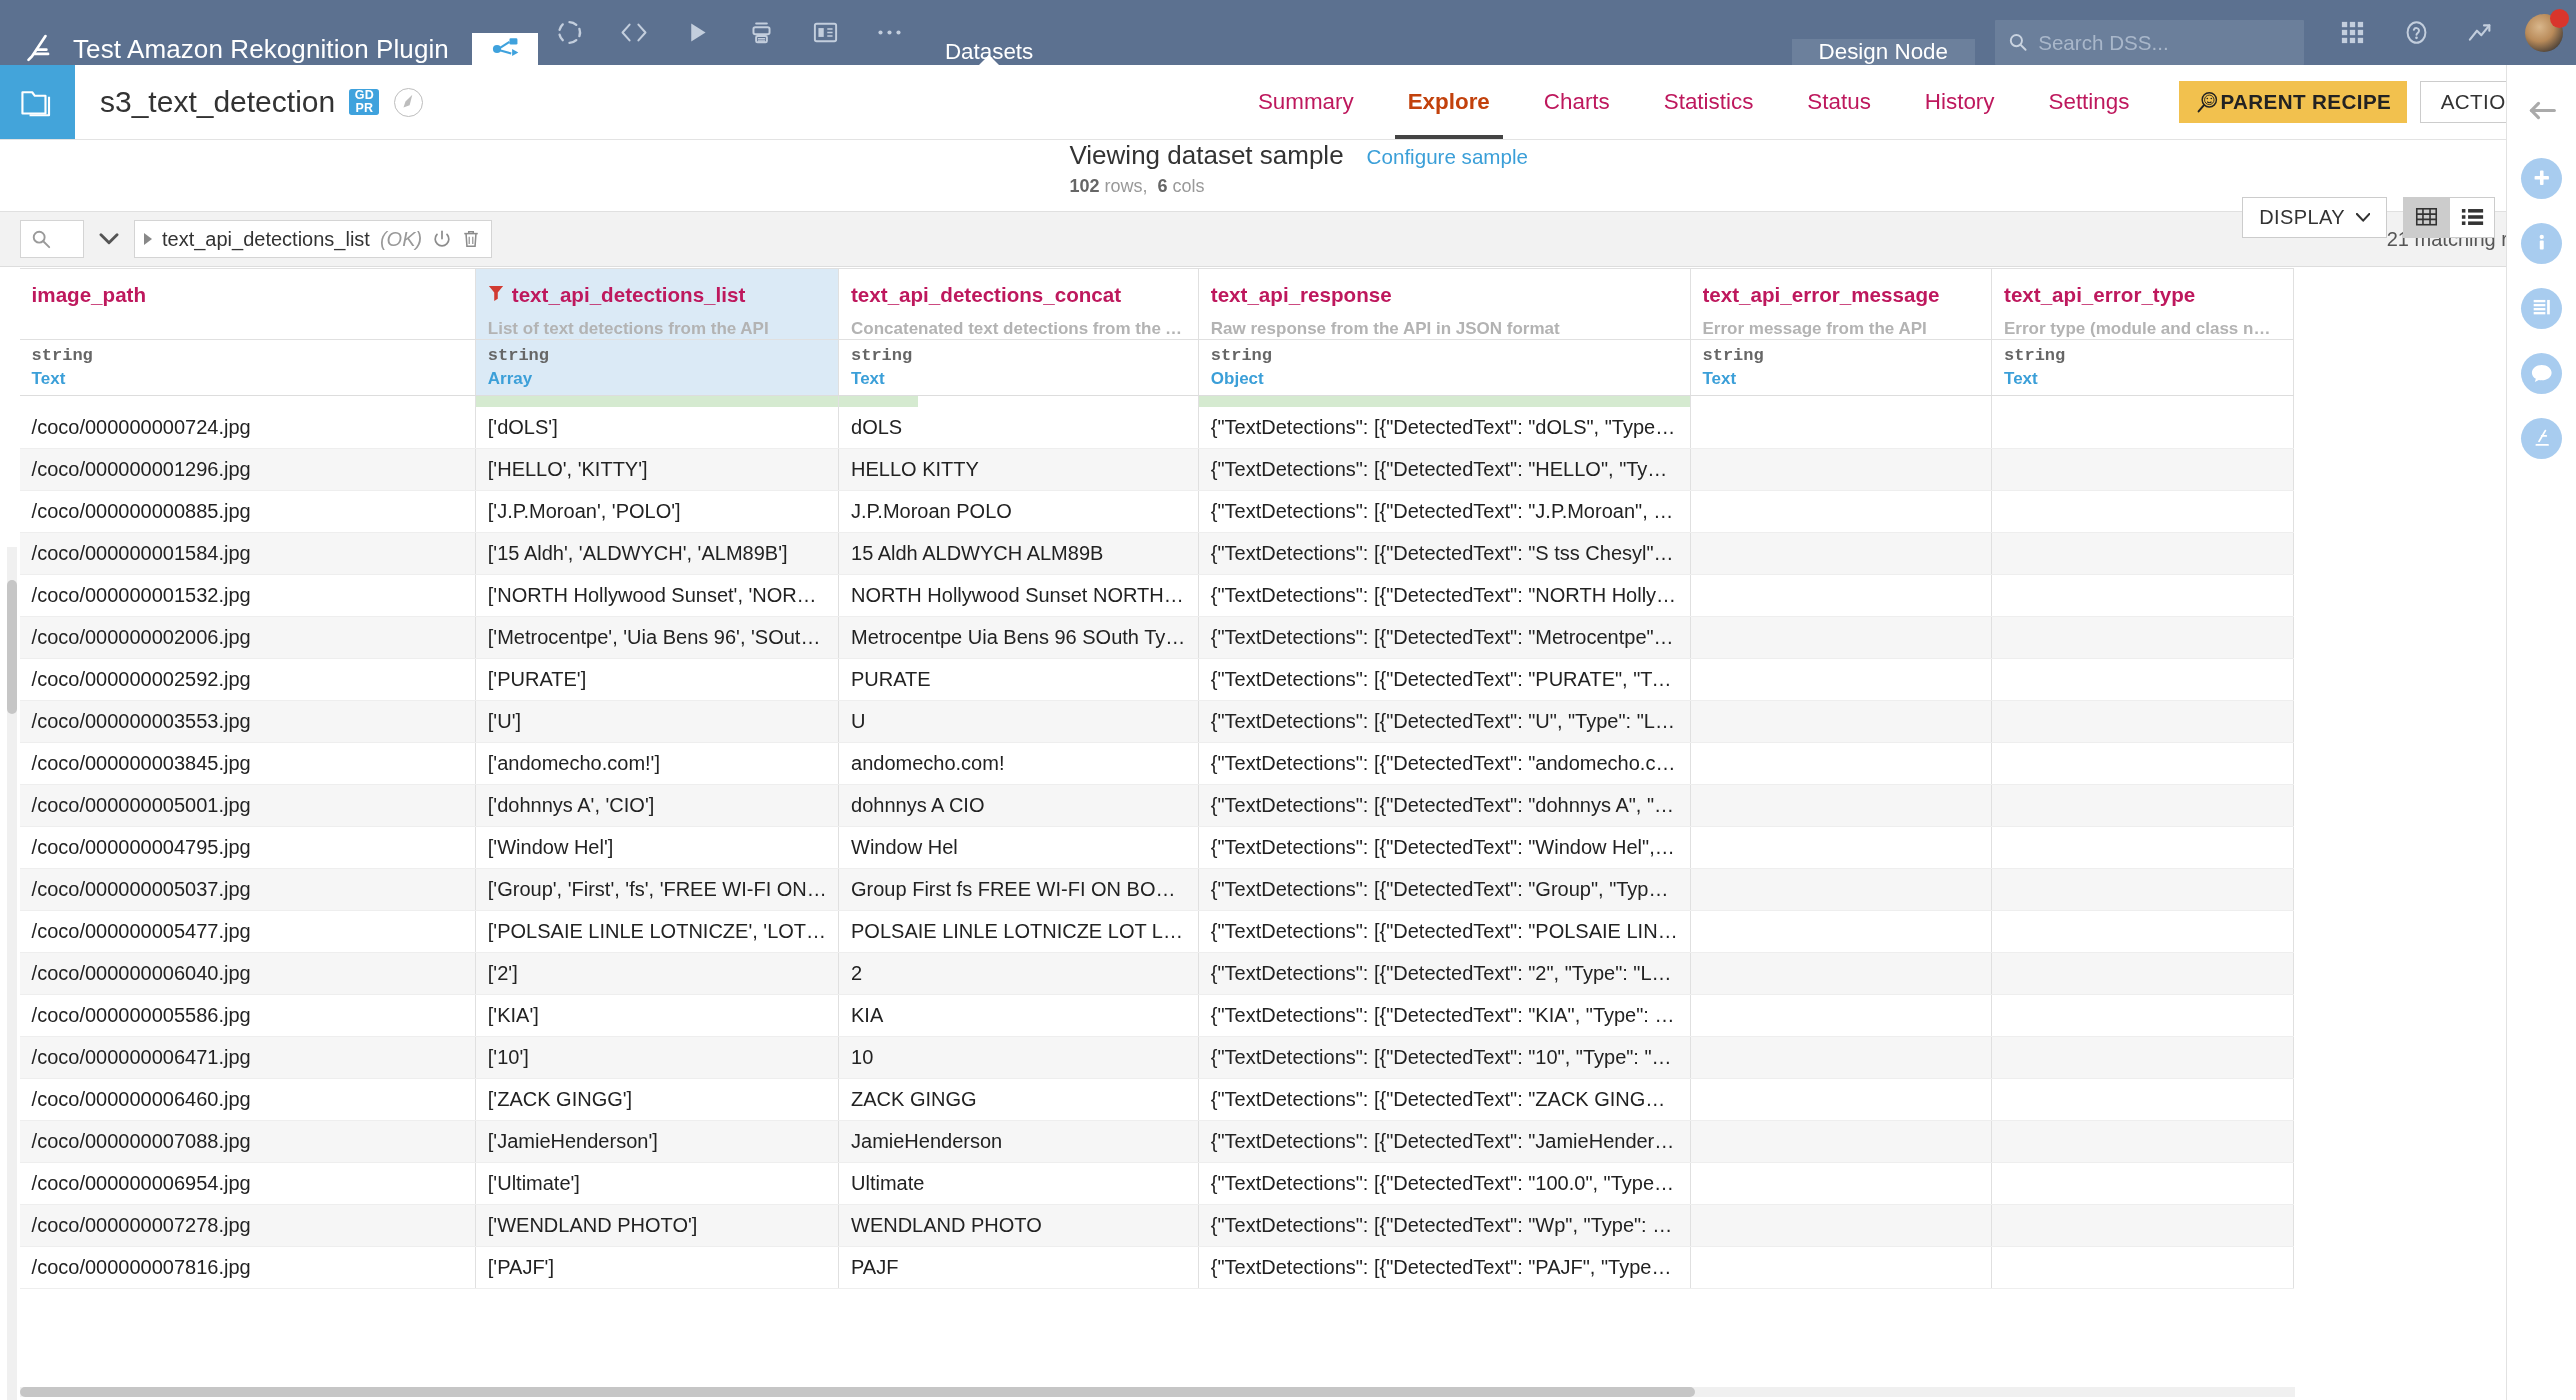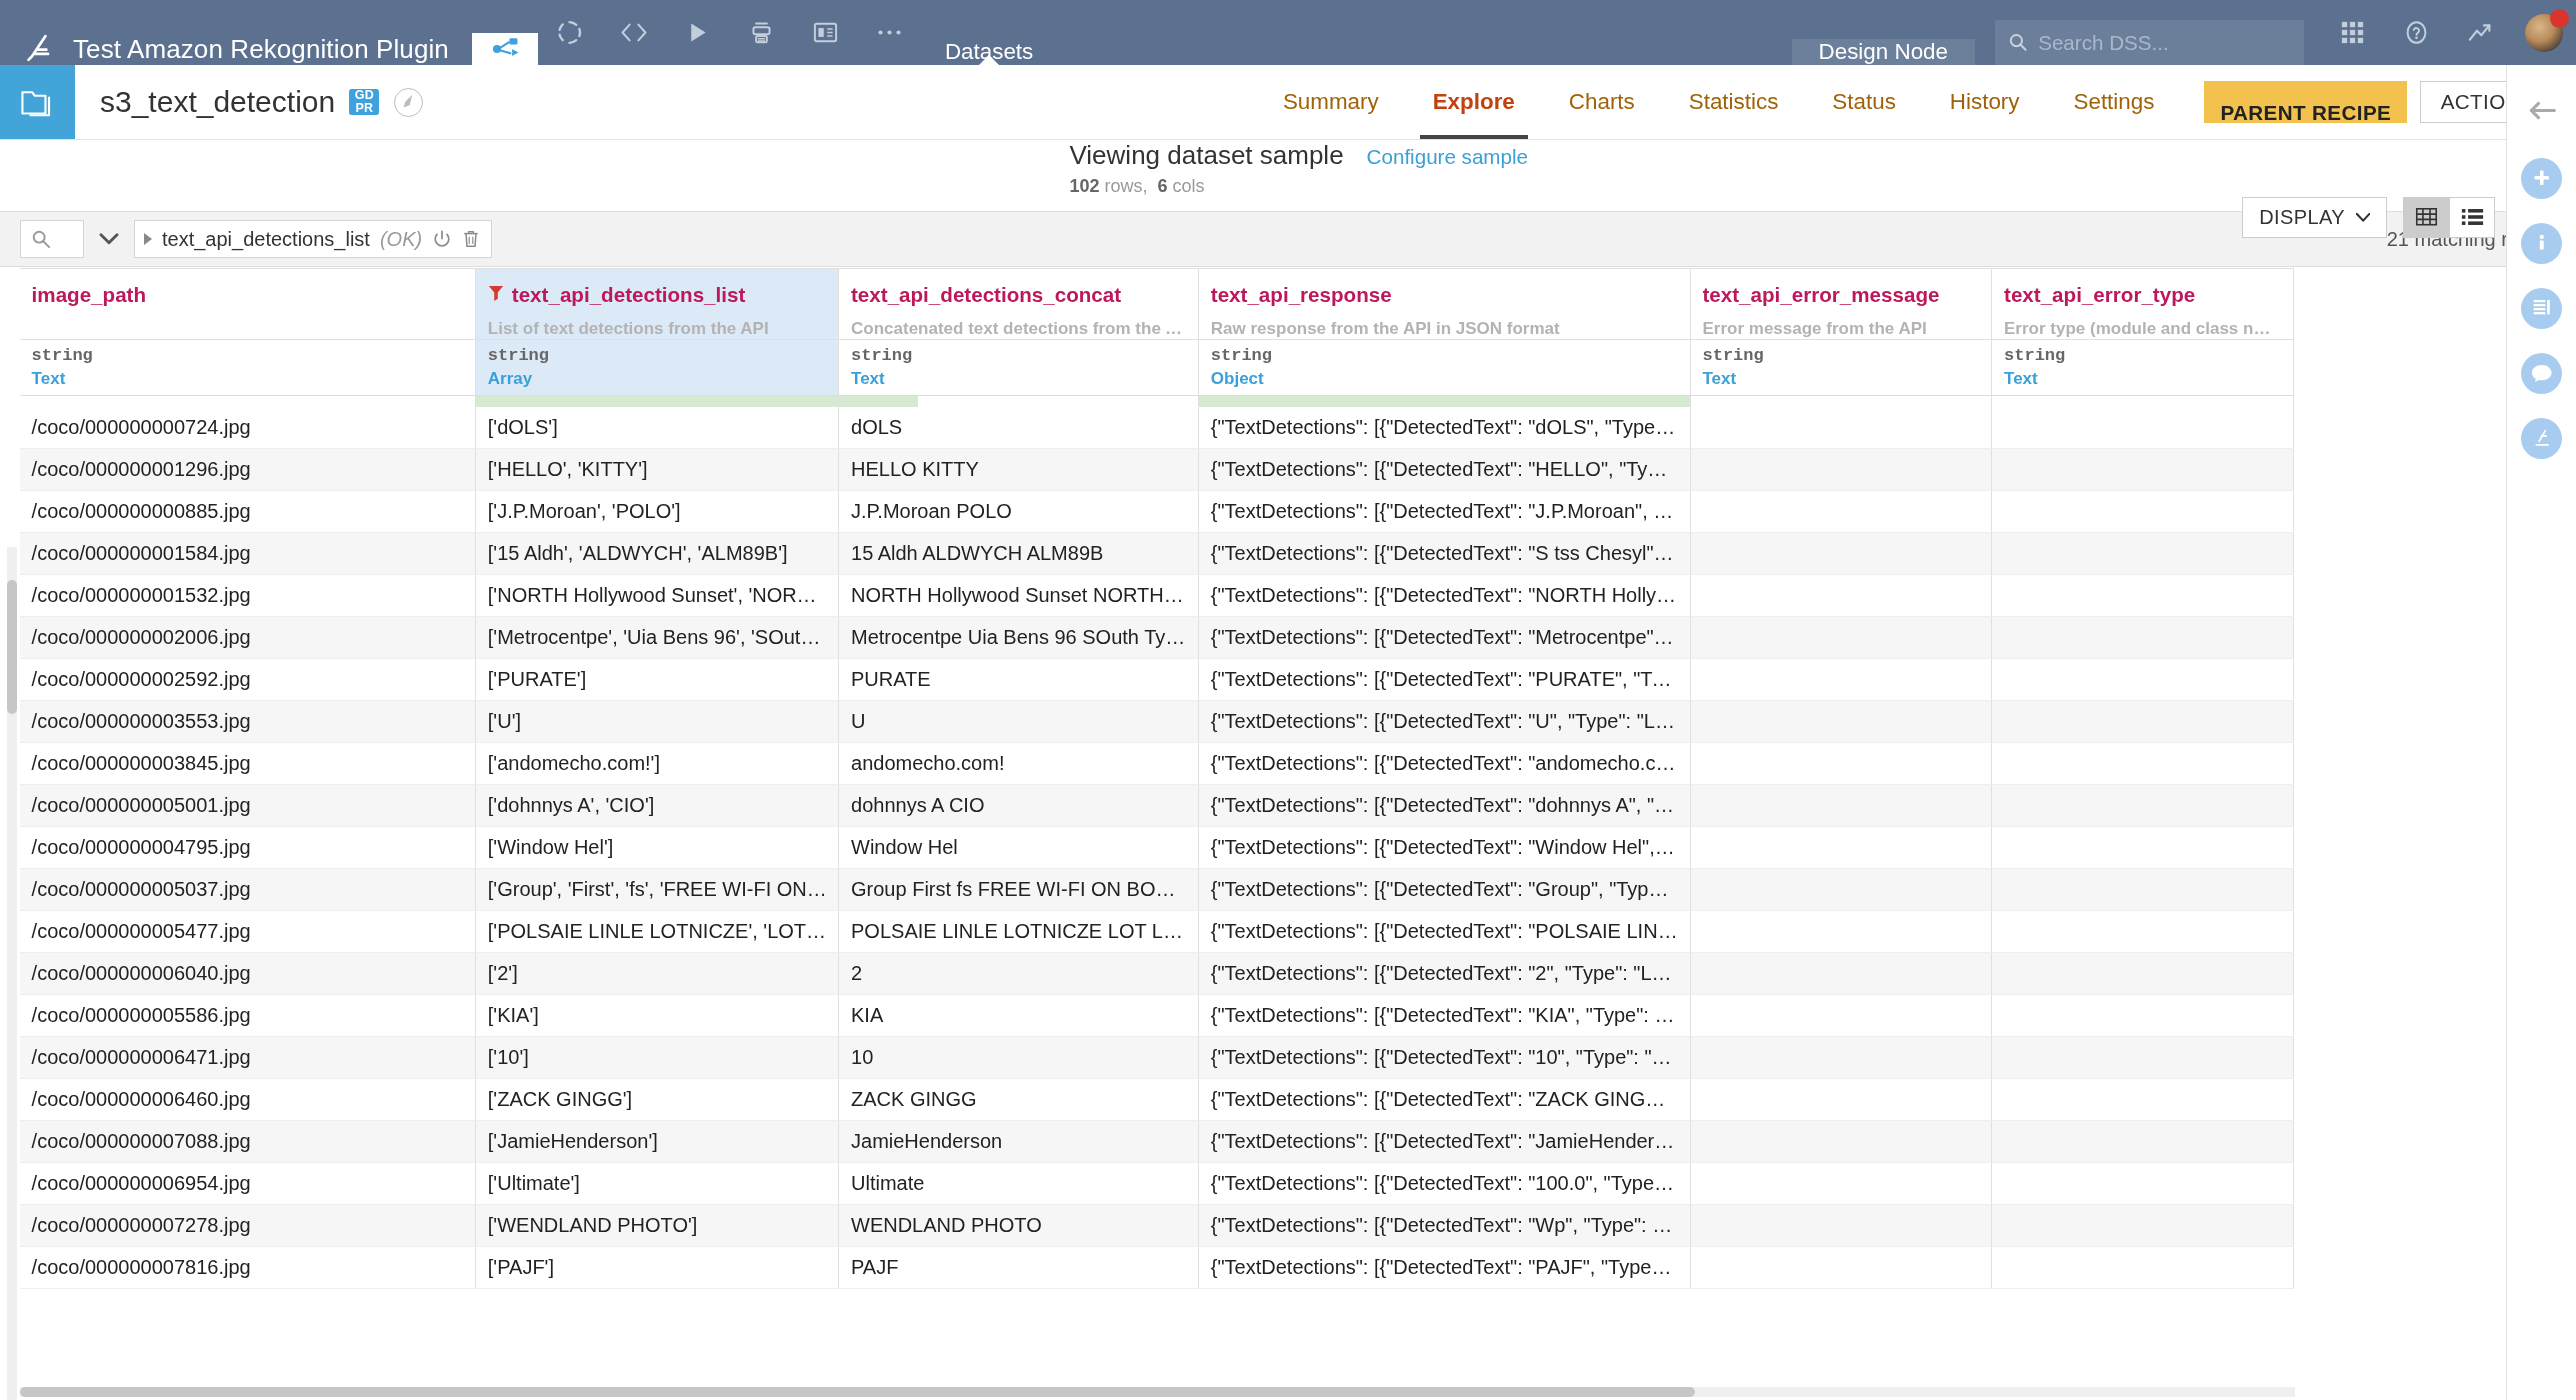--- a/index.html
+++ b/index.html
@@ -141,39 +141,38 @@
     color: #bdbdbd;
   }
   .ds-tabs {
     flex: 1 1 auto;
     display: flex; align-items: stretch; justify-content: flex-end;
     gap: 0;
   }
   .ds-tab {
     display: flex; align-items: center;
     padding: 0 27px;
-    font-size: 22.4px; color: #a16207;
+    font-size: 22.4px; color: #be185d;
     position: relative; white-space: nowrap;
   }
   .ds-tab.active { color: #c2410c; font-weight: bold; }
   .ds-tab.active::after {
     content: ""; position: absolute; left: 14.3px; right: 14.3px; bottom: 0;
     height: 3.6px; background: #444444;
   }
   .ds-actions {
     display: flex; align-items: center; gap: 12.5px;
     padding: 0 20px 0 23px;
   }
   .btn-parent-recipe {
-    display: flex; align-items: center; gap: 20px;
+    display: flex; align-items: center; gap: 0;
     background: #f2c14e; color: #222;
     height: 42px; padding: 0 16px;
     font-size: 20.6px; font-weight: bold; letter-spacing: 0.4px;
     white-space: nowrap;
-    flex-direction: column;
   }
   .btn-actions {
     display: flex; align-items: center; justify-content: center;
     border: 0.9px solid #cccccc; background: #fff;
     height: 42px; padding: 0 20px;
     font-size: 20.6px; color: #333; letter-spacing: 0.4px;
     white-space: nowrap;
   }
 
   

